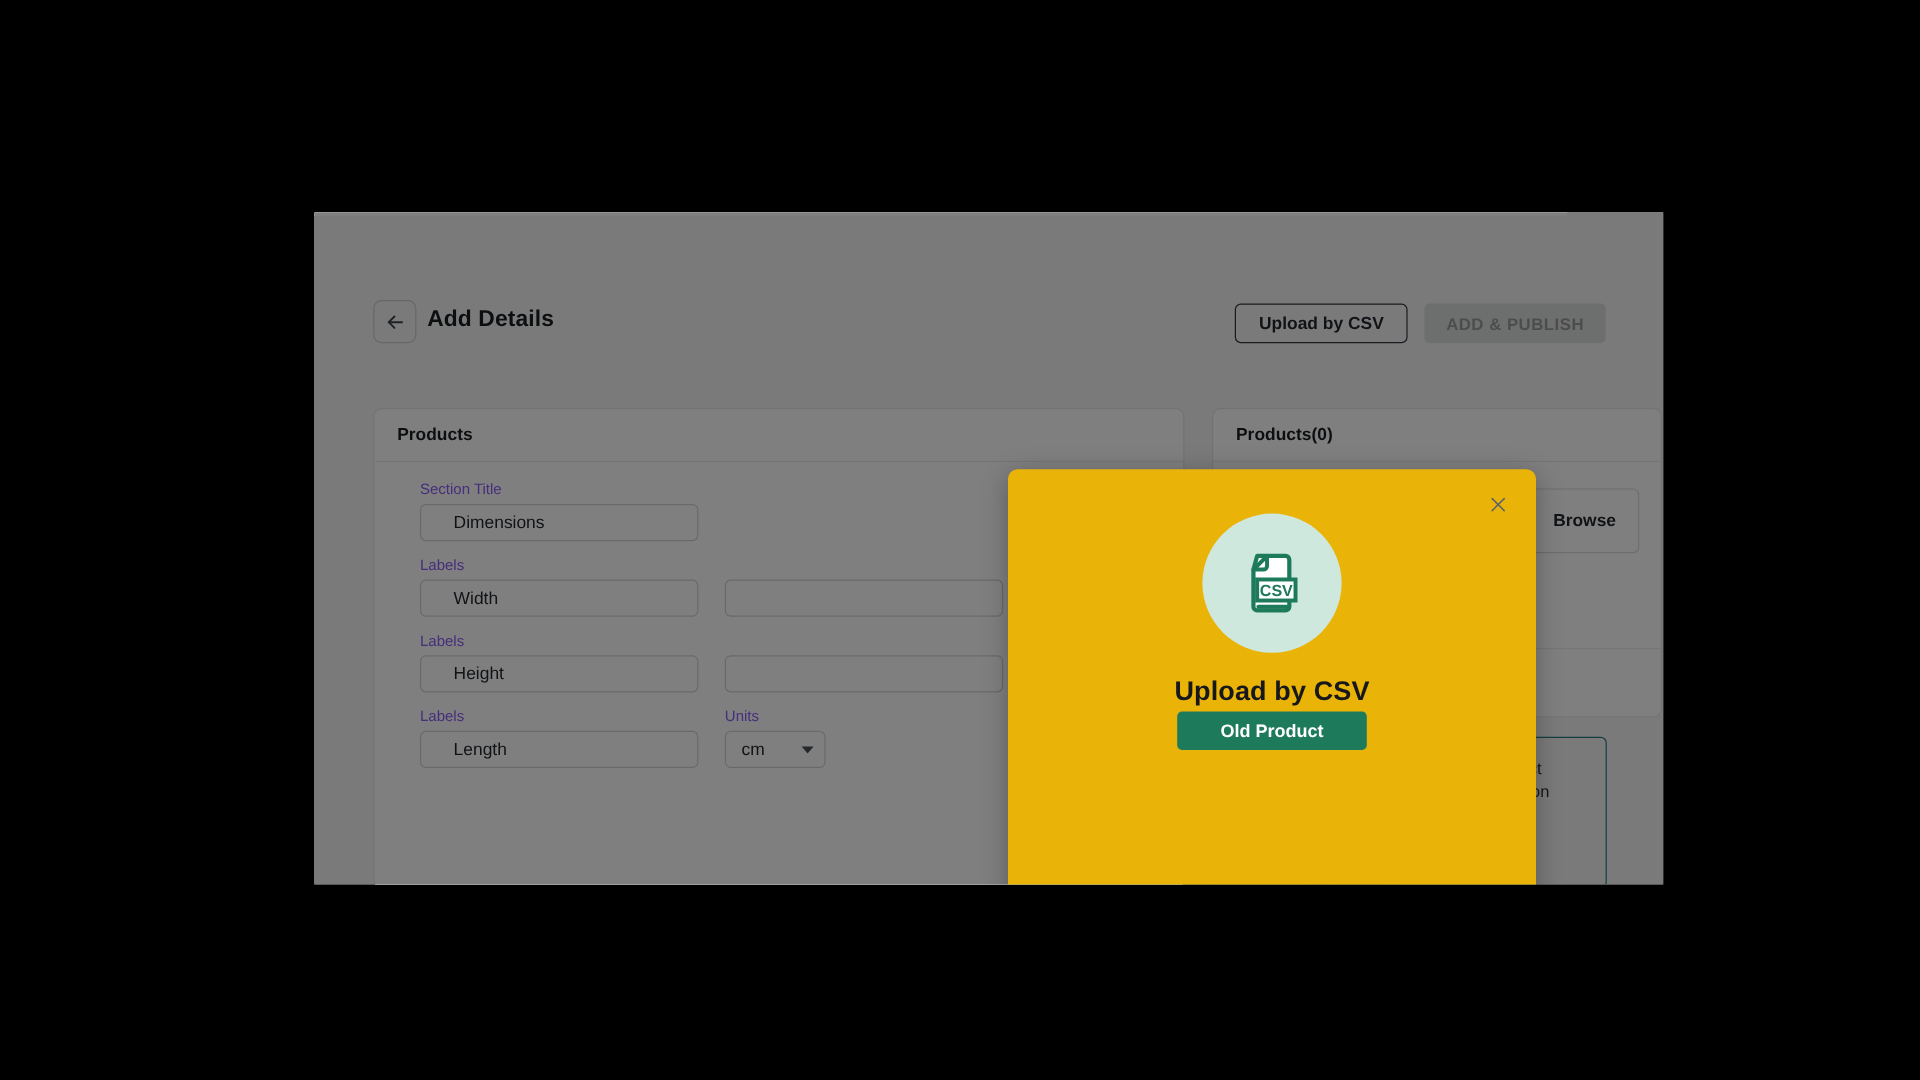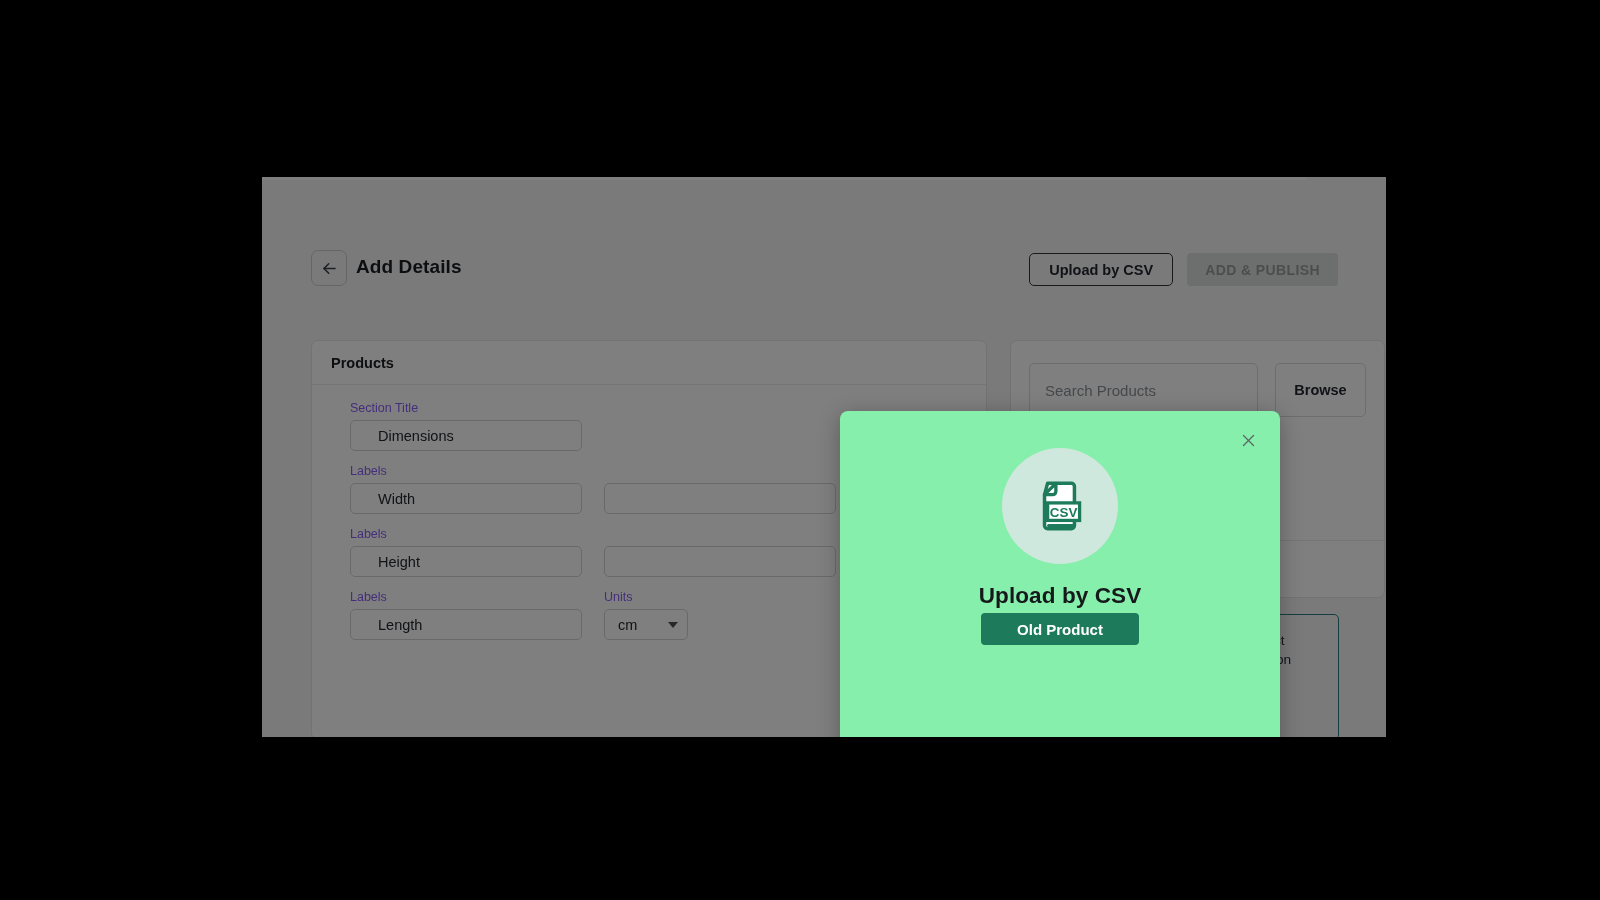--- a/index.html
+++ b/index.html
@@ -210,23 +210,23 @@
     border-radius: 4px;
     background: transparent;
     color: #18666a; font-size: 12.5px; font-weight: bold;
     letter-spacing: .4px;
     display: flex; align-items: center; justify-content: center;
   }
 
   
   #modal {
     position: absolute;
-    left: 578px; top: 234px;
+    left: 578px; top: 214px;
     width: 440px; height: 397px;
-    background: #86efac;
+    background: #eab308;
     border-radius: 8px;
     box-shadow: 0 4px 22px rgba(0,0,0,0.28);
     z-index: 100;
   }
   .modal-close {
     position: absolute; right: 19px; top: 16px;
     width: 26px; height: 26px;
     display: flex; align-items: center; justify-content: center;
     color: #5d6368; font-size: 19px; line-height: 1;
     background: transparent; border: none;
@@ -354,20 +354,21 @@
                 <span>cm</span>
                 <span class="caret"></span>
               </div>
             </div>
           </div>
 
         </div>
       </div>
 
       <div class="products-card">
+        <div class="card-head">Products(0)</div>
 
         <div class="search-row">
           <div class="search-input">Search Products</div>
           <div class="browse-btn">Browse</div>
         </div>
 
         <div class="selected-bar">0 Products Selected</div>
       </div>
 
       <div class="info-banner">

